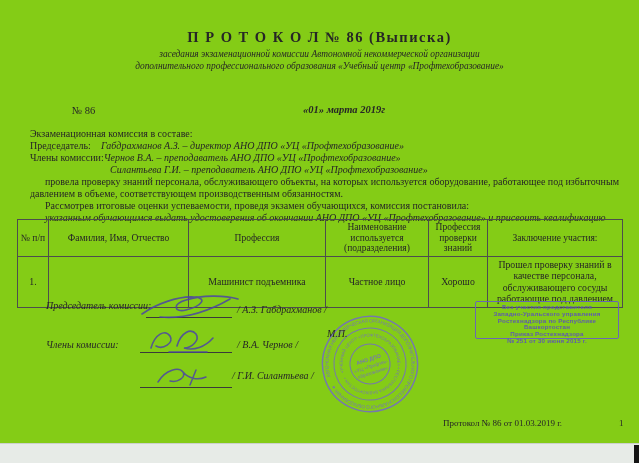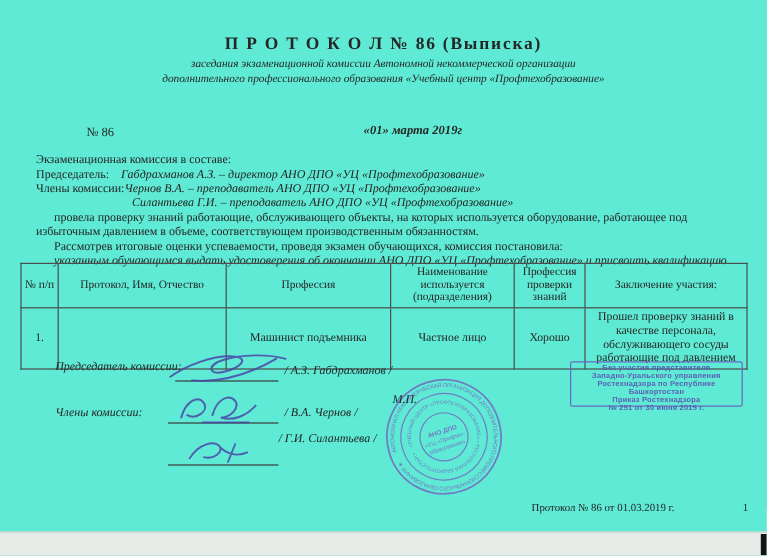--- a/index.html
+++ b/index.html
@@ -1,18 +1,18 @@
 <!DOCTYPE html>
 <html><head>
 <meta charset="utf-8">
 <style>
   html,body{margin:0;padding:0;background:#e9e9e6;}
   #paper{
     position:relative;width:639px;height:463px;overflow:hidden;
-    background:#5eead4;
+    background:#84cc16;
     font-family:"Liberation Serif","DejaVu Serif",serif;
     color:#262626;
   }
   
   .doc-title{position:absolute;top:29px;left:0;width:100%;text-align:center;
     font-size:14.5px;font-weight:bold;letter-spacing:1.5px;}
   .doc-sub1{position:absolute;top:49px;left:0;width:100%;text-align:center;
     font-size:9.4px;font-style:italic;}
   .doc-sub2{position:absolute;top:61px;left:0;width:100%;text-align:center;
     font-size:9.4px;font-style:italic;}
@@ -75,38 +75,38 @@
 
   <div class="textblock">
     <p><span>Экзаменационная комиссия в составе:</span></p>
     <p>
       <span class="lbl">Председатель:</span><span class="ital chair-name">Габдрахманов А.З. – директор АНО ДПО «УЦ «Профтехобразование»</span>
     </p>
     <p>
       <span class="lbl">Члены комиссии:</span><span class="ital member1-name">Чернов В.А. – преподаватель  АНО ДПО «УЦ «Профтехобразование»</span>
     </p>
     <p class="member2-line ital">Силантьева Г.И. – преподаватель  АНО ДПО «УЦ «Профтехобразование»</p>
-    <p class="para">провела проверку знаний работающие, обслуживающего объекты, на которых используется оборудование, работающее под избыточным давлением в объеме, соответствующем производственным обязанностям.</p>
+    <p class="para">провела проверку знаний персонала, обслуживающего объекты, на которых используется оборудование, работающее под избыточным давлением в объеме, соответствующем производственным обязанностям.</p>
     <p class="para">Рассмотрев итоговые оценки успеваемости, проведя экзамен обучающихся, комиссия постановила:</p>
     <p class="para ital">указанным обучающимся выдать удостоверения об окончании АНО ДПО «УЦ «Профтехобразование» и присвоить квалификацию</p>
   </div>
 
   <table class="exam">
     <colgroup>
       <col class="w-num">
         <col class="w-fio">
         <col class="w-prof">
       <col class="w-ent">
         <col class="w-res">
         <col class="w-conc">
     </colgroup>
     <thead>
       <tr>
         <th>№ п/п</th>
-        <th>Протокол, Имя, Отчество</th>
+        <th>Фамилия, Имя, Отчество</th>
         <th>Профессия</th>
         <th>Наименование используется (подразделения)</th>
         <th>Профессия проверки знаний</th>
         <th>Заключение участия:</th>
       </tr>
     </thead>
     <tbody>
       <tr>
         <td class="cell-num">1.</td>
         <td></td>
@@ -126,21 +126,21 @@
   </svg>
 
   <div class="sig-label" style="left:46px;top:339px;">Члены комиссии:</div>
   <div class="sig-line" style="left:140px;top:352px;width:92px;"></div>
   <div class="sig-name" style="left:237px;top:339px;">/ В.А. Чернов /</div>
   <svg class="sig-svg" style="left:145px;top:326px;" width="90" height="28" viewBox="0 0 90 28">
     <path d="M6,22 C10,8 20,3 25,10 C29,17 18,24 11,20 M32,20 C36,6 46,2 51,8 C55,14 47,22 39,22 C49,25 60,21 68,12 M24,26 L62,26" fill="none" stroke="#4b44a6" stroke-width="1.6" stroke-linecap="round" opacity="0.85"></path>
   </svg>
 
   <div class="sig-line" style="left:140px;top:387px;width:92px;"></div>
-  <div class="sig-name" style="left:232px;top:360px;text-align:center;">/ Г.И. Силантьева /</div>
+  <div class="sig-name" style="left:232px;top:370px;text-align:center;">/ Г.И. Силантьева /</div>
   <svg class="sig-svg" style="left:150px;top:364px;" width="70" height="24" viewBox="0 0 70 24">
     <path d="M8,18 C16,5 29,3 33,8 C36,13 28,19 20,17 M33,8 C38,14 47,17 56,13 M46,6 L40,21" fill="none" stroke="#4b44a6" stroke-width="1.5" stroke-linecap="round" opacity="0.85"></path>
   </svg>
 
   <div class="mp">М.П.</div>
 
   <svg class="seal" viewBox="0 0 100 100">
     <g transform="rotate(-18 50 50)" fill="none" stroke="#756dc2">
       <circle cx="50" cy="50" r="47.5" stroke-width="1.5"></circle>
       <circle cx="50" cy="50" r="36" stroke-width="1"></circle>

